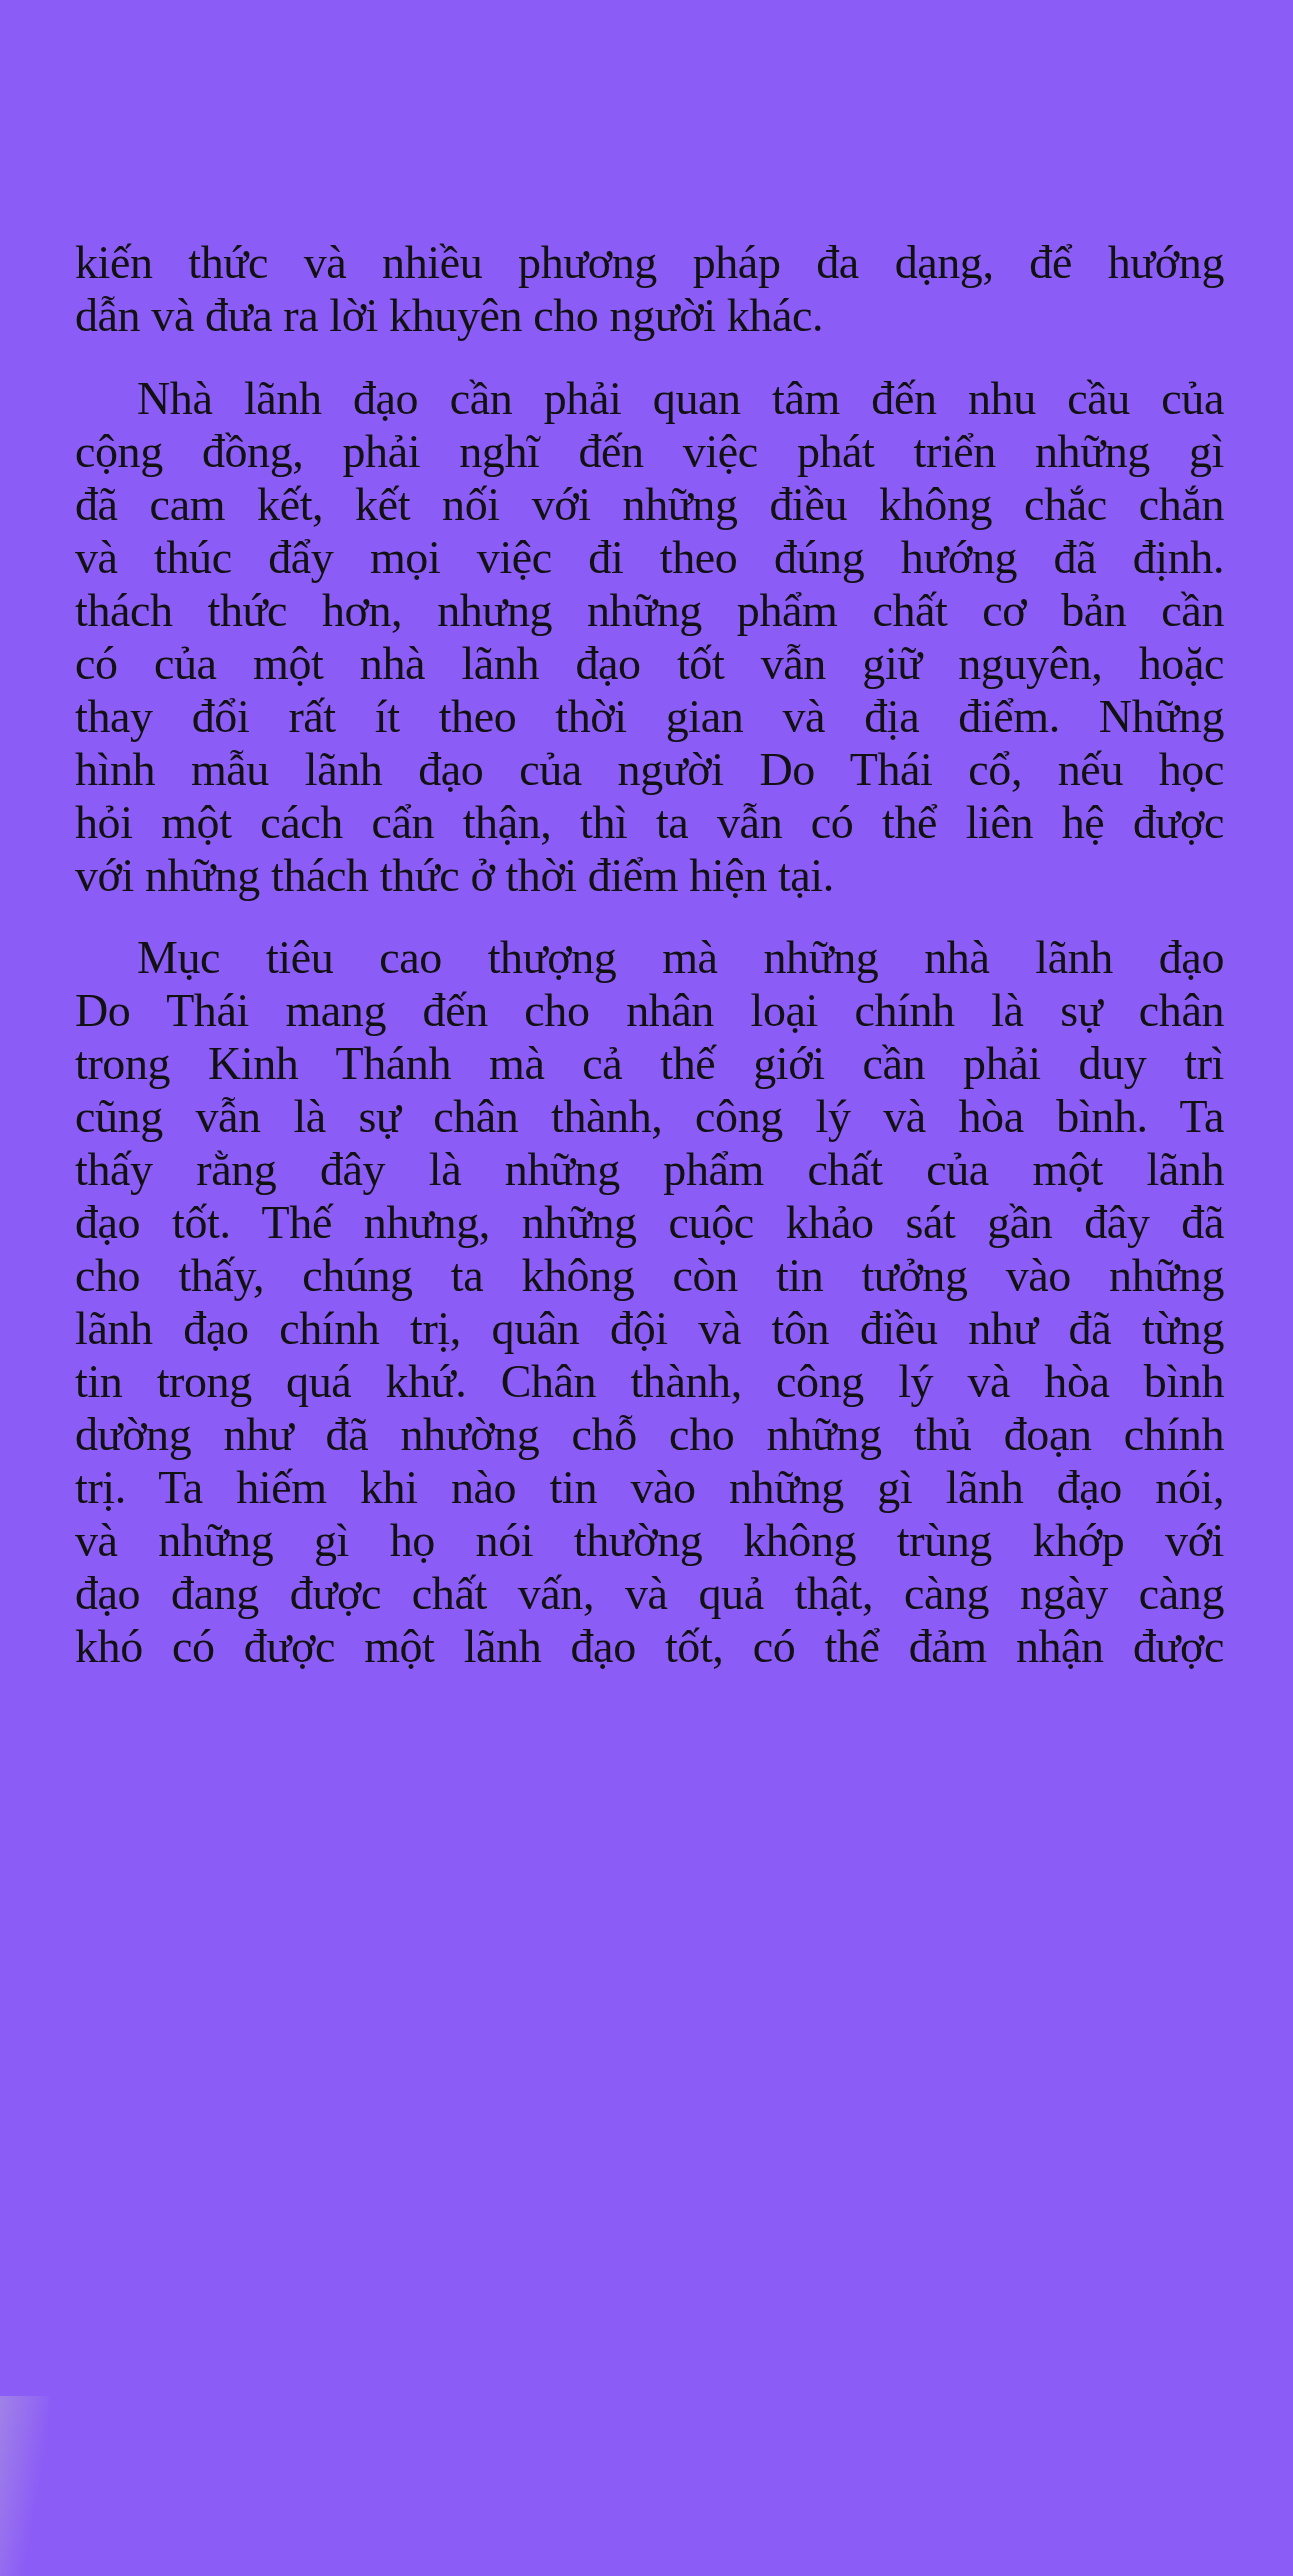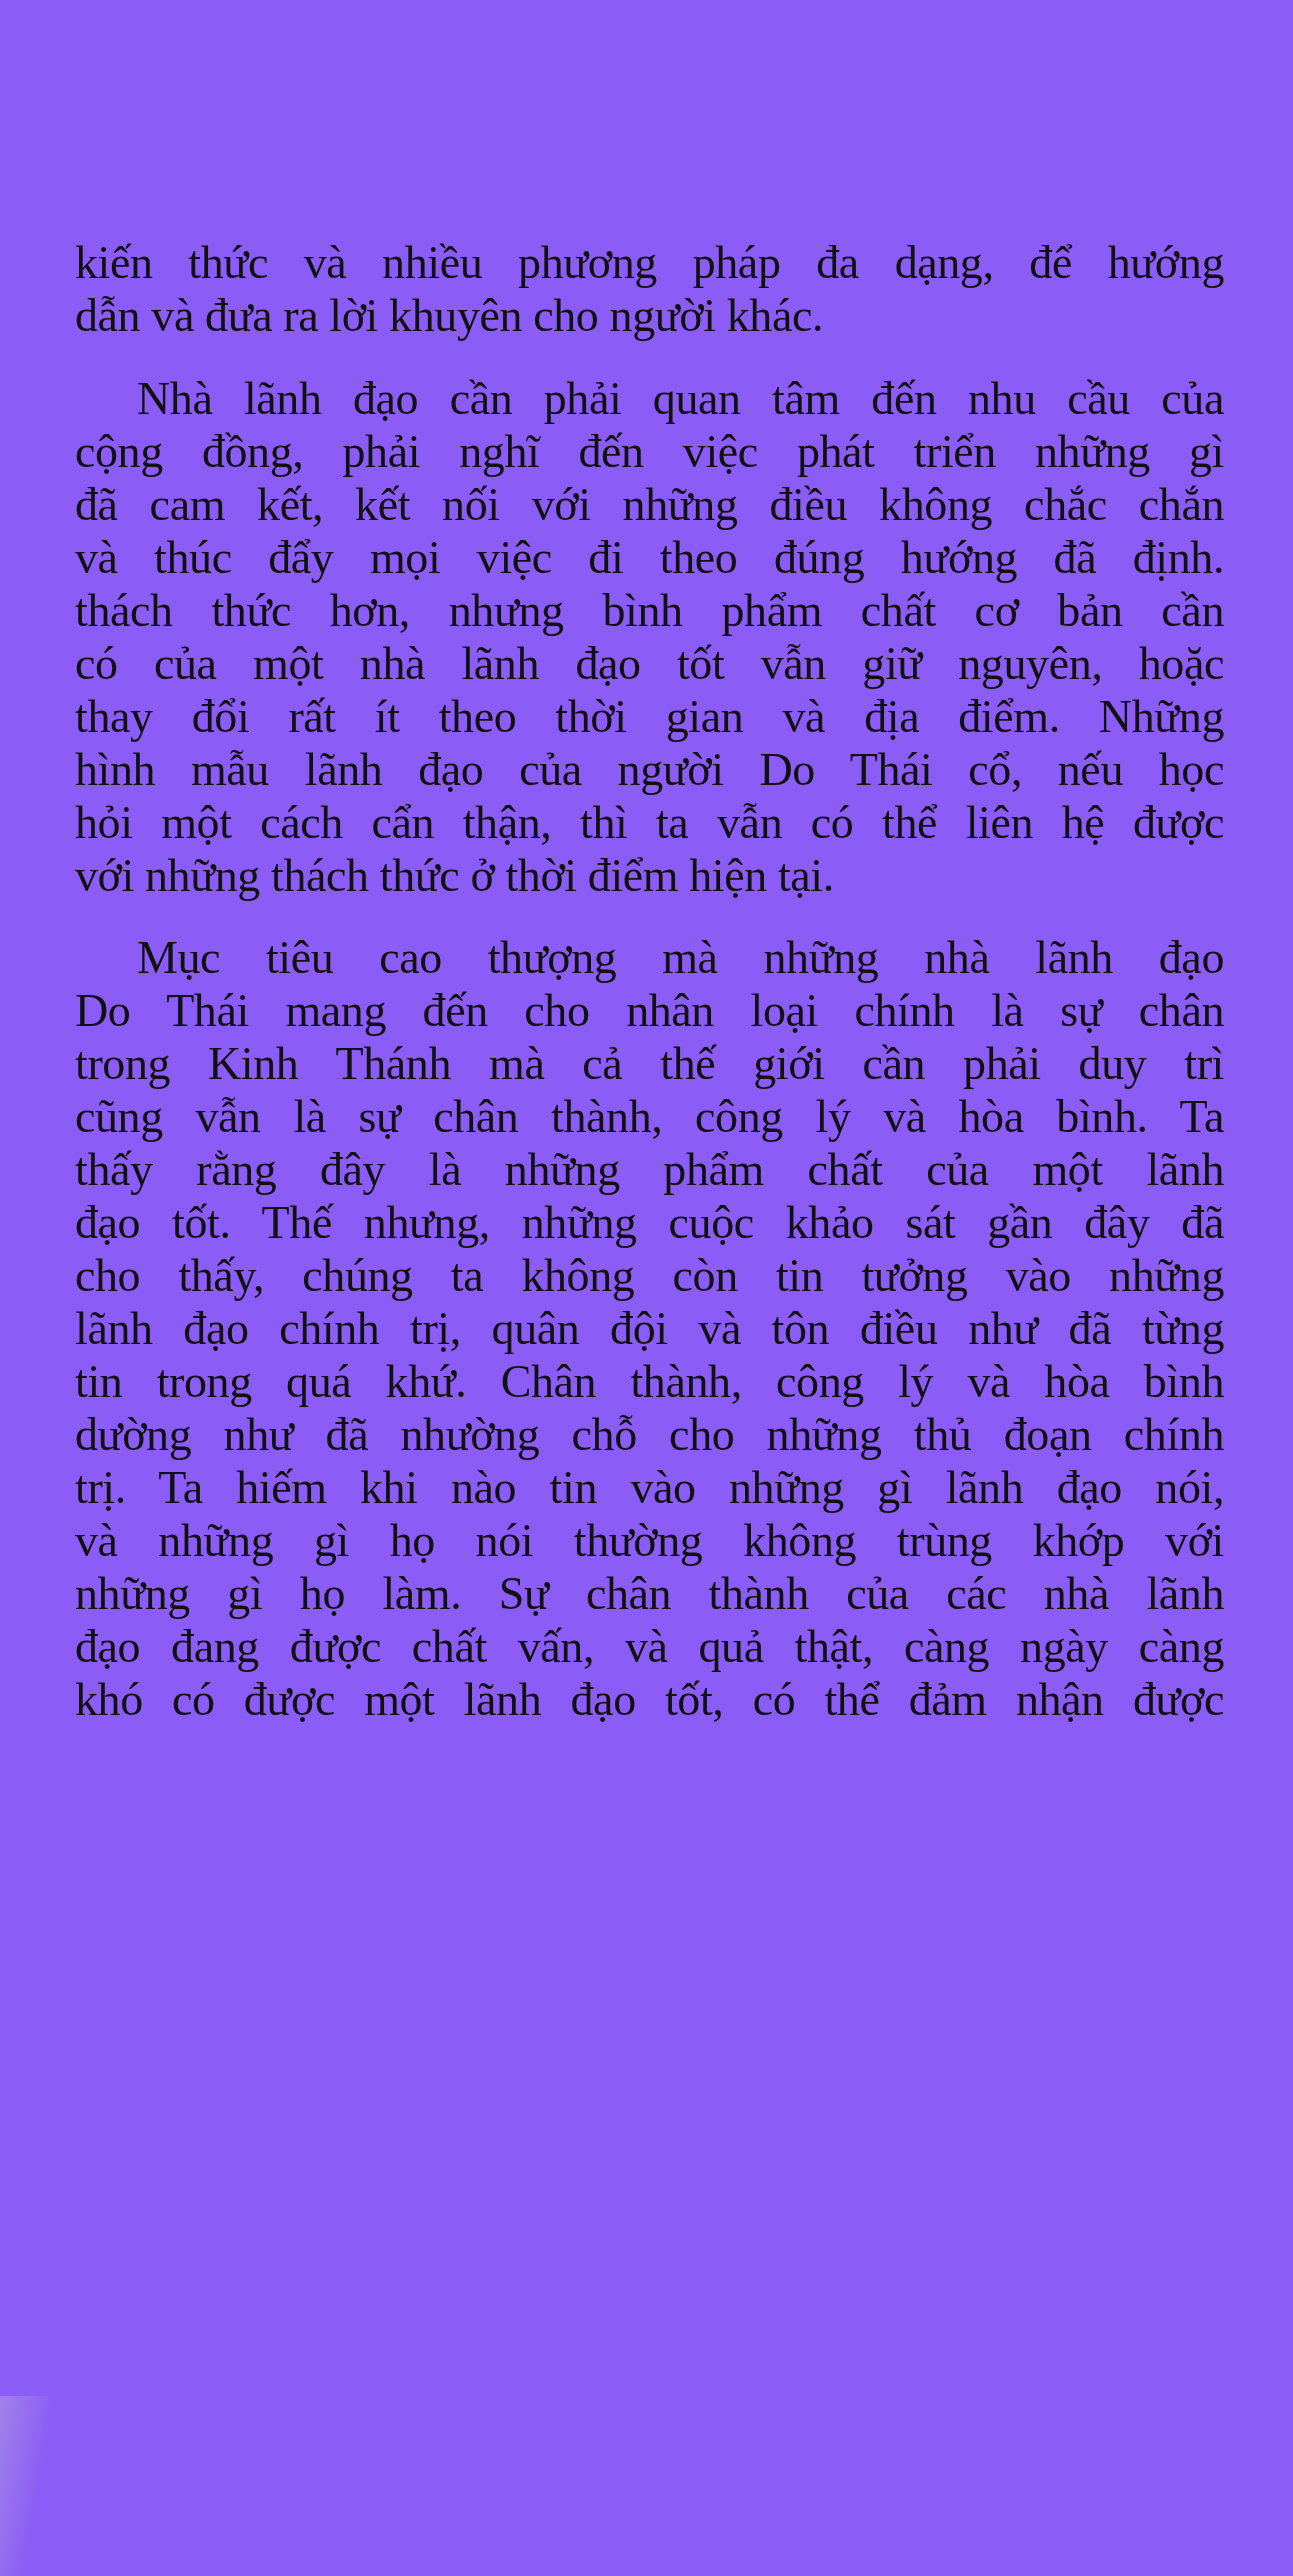--- a/index.html
+++ b/index.html
@@ -66,42 +66,41 @@
     <div class="para">
       <span class="line">kiến thức và nhiều phương pháp đa dạng, để hướng</span>
       <span class="line last">dẫn và đưa ra lời khuyên cho người khác.</span>
     </div>
 
     <div class="para">
       <span class="line indent">Nhà lãnh đạo cần phải quan tâm đến nhu cầu của</span>
       <span class="line">cộng đồng, phải nghĩ đến việc phát triển những gì</span>
       <span class="line">đã cam kết, kết nối với những điều không chắc chắn</span>
       <span class="line">và thúc đẩy mọi việc đi theo đúng hướng đã định.</span>
-      <span class="line">thách thức hơn, nhưng bình phẩm chất cơ bản cần</span>
+      <span class="line">thách thức hơn, nhưng những phẩm chất cơ bản cần</span>
       <span class="line">có của một nhà lãnh đạo tốt vẫn giữ nguyên, hoặc</span>
       <span class="line">thay đổi rất ít theo thời gian và địa điểm. Những</span>
       <span class="line">hình mẫu lãnh đạo của người Do Thái cổ, nếu học</span>
       <span class="line">hỏi một cách cẩn thận, thì ta vẫn có thể liên hệ được</span>
       <span class="line last">với những thách thức ở thời điểm hiện tại.</span>
     </div>
 
     <div class="para">
       <span class="line indent">Mục tiêu cao thượng mà những nhà lãnh đạo</span>
       <span class="line">Do Thái mang đến cho nhân loại chính là sự chân</span>
       <span class="line">trong Kinh Thánh mà cả thế giới cần phải duy trì</span>
       <span class="line">cũng vẫn là sự chân thành, công lý và hòa bình. Ta</span>
       <span class="line">thấy rằng đây là những phẩm chất của một lãnh</span>
       <span class="line">đạo tốt. Thế nhưng, những cuộc khảo sát gần đây đã</span>
       <span class="line">cho thấy, chúng ta không còn tin tưởng vào những</span>
       <span class="line">lãnh đạo chính trị, quân đội và tôn điều như đã từng</span>
       <span class="line">tin trong quá khứ. Chân thành, công lý và hòa bình</span>
       <span class="line">dường như đã nhường chỗ cho những thủ đoạn chính</span>
       <span class="line">trị. Ta hiếm khi nào tin vào những gì lãnh đạo nói,</span>
       <span class="line">và những gì họ nói thường không trùng khớp với</span>
-      <span class="line">những gì họ làm. Sự chân thành của các nhà lãnh</span>
       <span class="line">đạo đang được chất vấn, và quả thật, càng ngày càng</span>
       <span class="line">khó có được một lãnh đạo tốt, có thể đảm nhận được</span>
     </div>
 
   </div>
   <div class="scan-shadow"></div>
 </div>
 
 
 </body></html>

